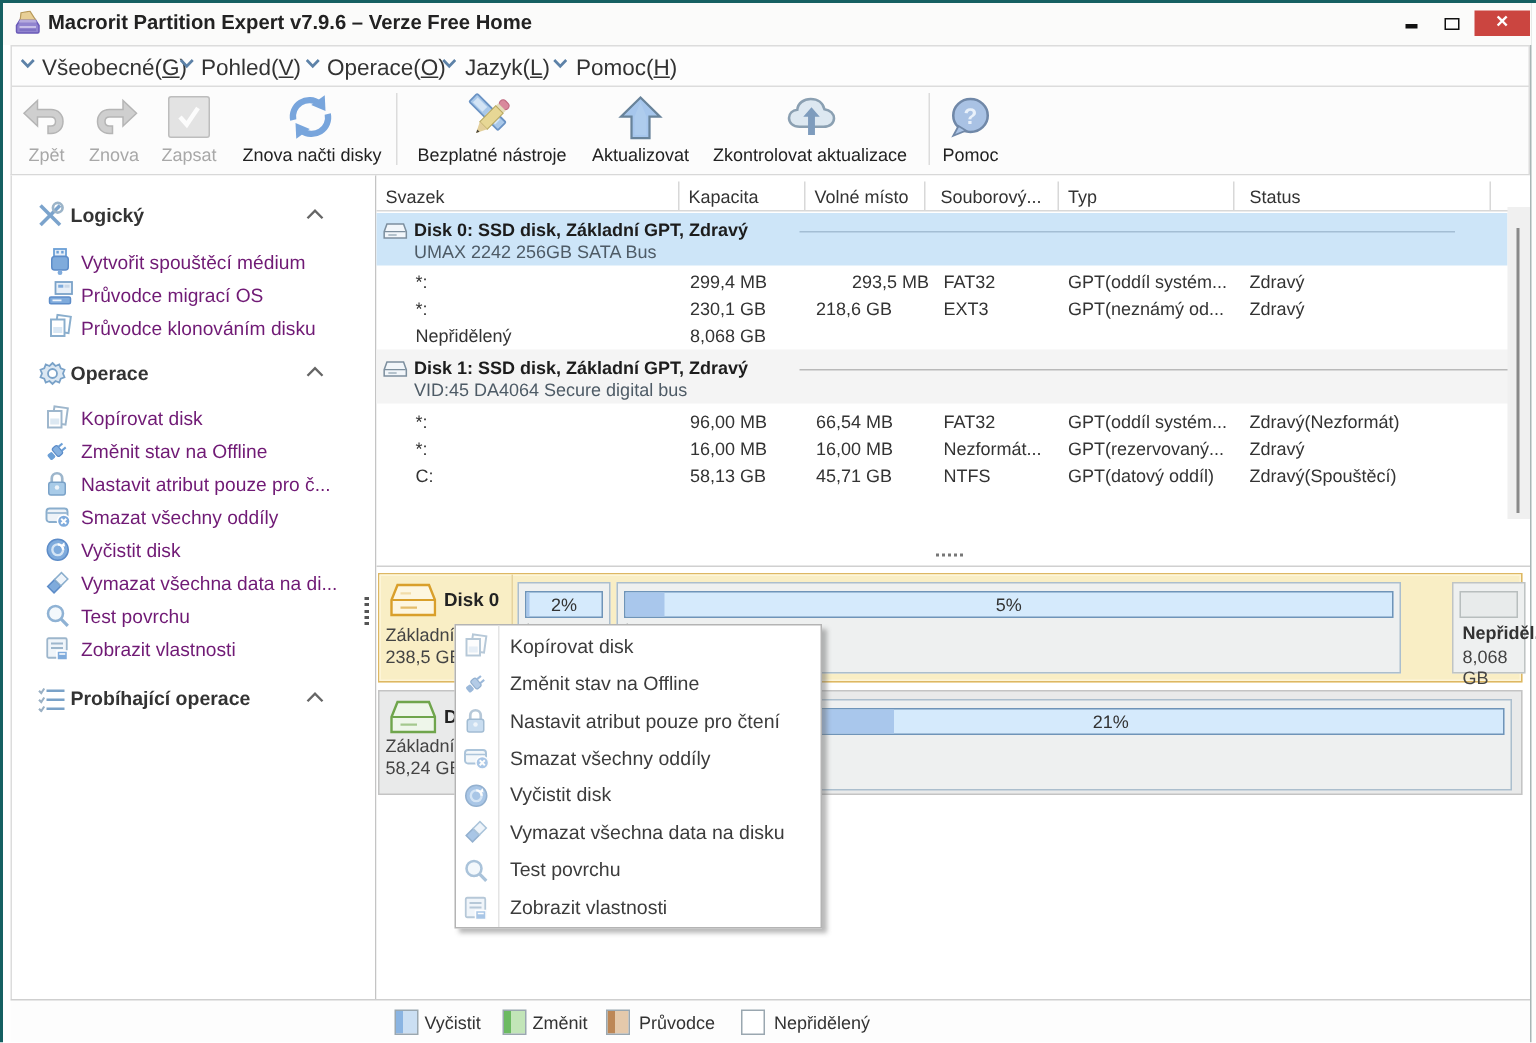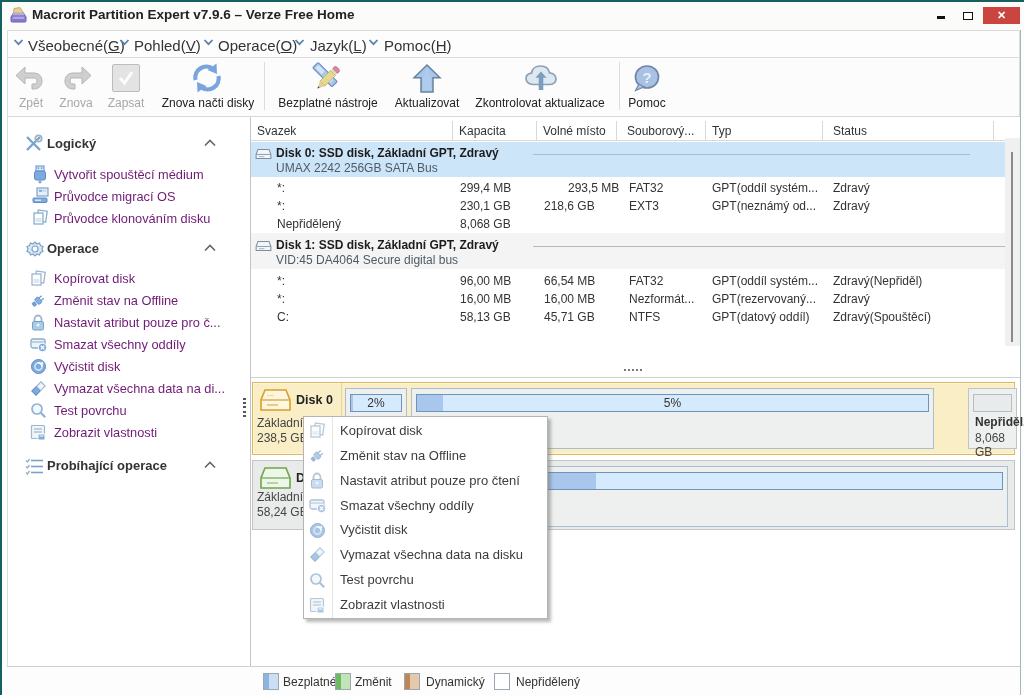--- a/index.html
+++ b/index.html
@@ -351,21 +351,21 @@
 </svg>
 <div class="abs cell b" style="left:276px;top:238px;color:#1c1c1c">Disk 1: SSD disk, Základní GPT, Zdravý</div>
 <div class="abs" style="left:533px;top:246px;width:475px;height:1px;background:#b9b9b9"></div>
 <div class="abs cell" style="left:276px;top:253px;color:#4e5b66">VID:45 DA4064 Secure digital bus</div>
 
 <div class="abs cell" style="left:277px;top:274px">*:</div>
 <div class="abs cell" style="left:460px;top:274px">96,00 MB</div>
 <div class="abs cell" style="left:544px;top:274px">66,54 MB</div>
 <div class="abs cell" style="left:629px;top:274px">FAT32</div>
 <div class="abs cell" style="left:712px;top:274px">GPT(oddíl systém...</div>
-<div class="abs cell" style="left:833px;top:274px">Zdravý(Nepřiděl)</div>
+<div class="abs cell" style="left:833px;top:274px">Zdravý(Nezformát)</div>
 
 <div class="abs cell" style="left:277px;top:292px">*:</div>
 <div class="abs cell" style="left:460px;top:292px">16,00 MB</div>
 <div class="abs cell" style="left:544px;top:292px">16,00 MB</div>
 <div class="abs cell" style="left:629px;top:292px">Nezformát...</div>
 <div class="abs cell" style="left:712px;top:292px">GPT(rezervovaný...</div>
 <div class="abs cell" style="left:833px;top:292px">Zdravý</div>
 
 <div class="abs cell" style="left:277px;top:310px">C:</div>
 <div class="abs cell" style="left:460px;top:310px">58,13 GB</div>
@@ -431,30 +431,31 @@
     </div>
 </div>
 <div class="abs pbox" style="left:408px;top:466px;width:62px">
  <div class="pbar">
       <div class="pfill" style="width:56px"></div>
     </div>
 </div>
 <div class="abs pbox" style="left:473px;top:466px;width:535px">
  <div class="pbar">
       <div class="pfill" style="width:117px"></div>
+      <div class="plabel">21%</div>
     </div>
 </div>
 
 <div class="abs" id="legend"></div>
 <div class="abs lgbox" style="left:263px;background:linear-gradient(90deg,#8ab4e2 0 5px,#cbdff3 5px)"></div>
-<div class="abs lgtext" style="left:283px">Bezplatné</div>
+<div class="abs lgtext" style="left:283px">Vyčistit</div>
 <div class="abs lgbox" style="left:335px;background:linear-gradient(90deg,#6cba62 0 5px,#c2e5b8 5px)"></div>
 <div class="abs lgtext" style="left:355px">Změnit</div>
 <div class="abs lgbox" style="left:404px;background:linear-gradient(90deg,#bd8756 0 5px,#e5c9ab 5px)"></div>
-<div class="abs lgtext" style="left:426px">Dynamický</div>
+<div class="abs lgtext" style="left:426px">Průvodce</div>
 <div class="abs lgbox" style="left:494px;background:#fff"></div>
 <div class="abs lgtext" style="left:516px">Nepřidělený</div>
 
 <div class="abs" id="ctxmenu"></div>
 <div class="abs" id="ctxline"></div>
 <svg class="abs ctxicon" style="left:309px;top:422px" width="17" height="17" viewBox="0 0 17 17">
  <rect x="5.5" y="1.5" width="9" height="11" fill="#fdfdfd" stroke="#b6c8d8" stroke-width="1.3" transform="rotate(8 10 7)"></rect>
  <rect x="2" y="4" width="9" height="11" fill="#fdfdfd" stroke="#b6c8d8" stroke-width="1.3"></rect>
  <rect x="3.5" y="9" width="6" height="4" fill="#e6eef6"></rect>
 </svg>

